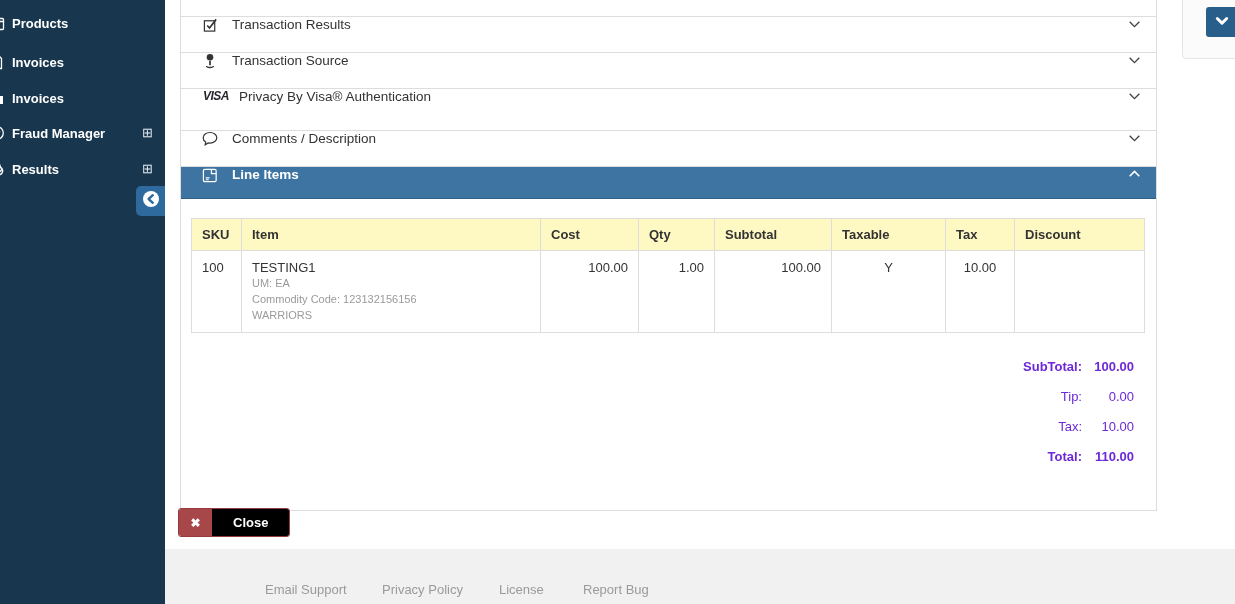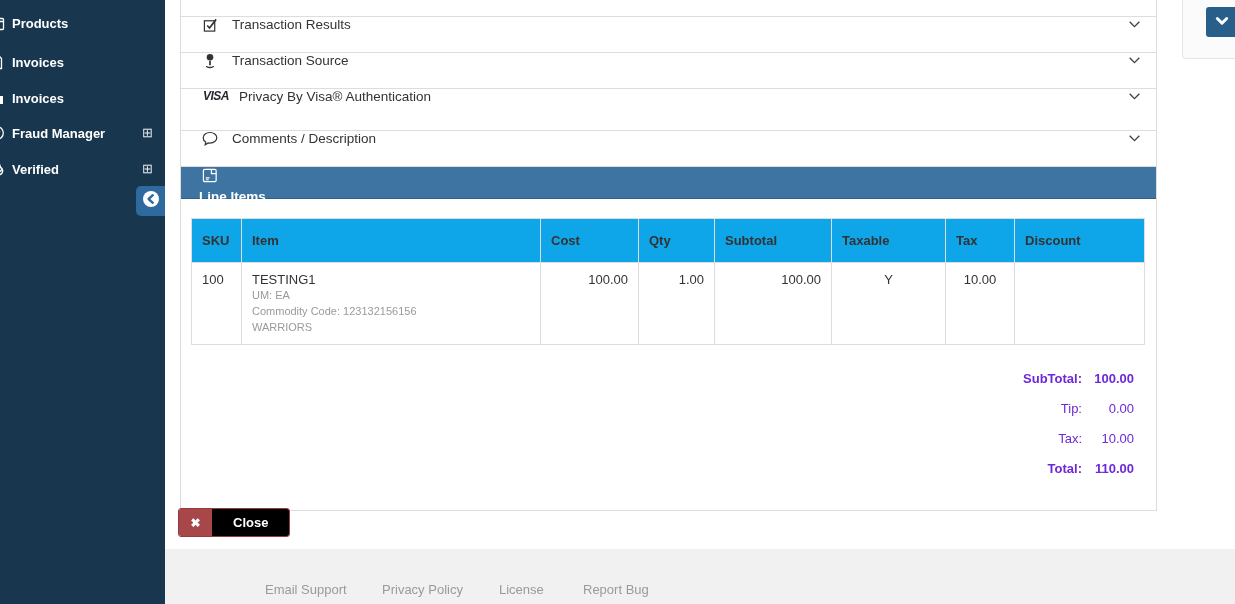--- a/index.html
+++ b/index.html
@@ -22,30 +22,30 @@
   .accordion { position:absolute; left:15px; top:0; width:977px; background:#fff;
                border-left:1px solid #ddd; border-right:1px solid #ddd; border-bottom:1px solid #ddd; }
   .acc-stub { height:17px; border-bottom:1px solid #ddd; background:#fff; }
   .acc-row { height:36px; border-bottom:1px solid #ddd; display:flex; 
              padding:0 14px 0 18px; background:#fff; cursor:pointer; }
   .acc-row.tall { height:42px; }
   .acc-icon { width:22px; display:flex; justify-content:center; margin-right:11px; flex:0 0 22px; }
   .acc-label { font-size:13.5px; color:#333; }
   .acc-caret { margin-left:auto; display:flex; }
   .visa-logo { font-style:italic; font-weight:bold; font-size:12px; letter-spacing:-0.5px; color:#26262e; }
-  .acc-row.active { height:32px; background:#3d74a1; border-bottom:1px solid #2d5f87;flex-direction:column; }
+  .acc-row.active { height:32px; background:#3d74a1; border-bottom:1px solid #2d5f87; }
   .acc-row.active .acc-label { color:#fff; font-weight:bold; }
 
   .acc-body { position:relative; height:292px; background:#fff; }
 
   
   .li-table { border-collapse:collapse; margin:19px 0 0 10px; width:953px; table-layout:fixed; }
   .li-table th, .li-table td { border:1px solid #ddd; }
-  .li-table th { background:#0ea5e9; font-weight:bold; font-size:13px; color:#333;
-                 text-align:left; padding:14px 10px; height:29px; }
+  .li-table th { background:#fef9c3; font-weight:bold; font-size:13px; color:#333;
+                 text-align:left; padding:8px 10px; height:29px; }
   .li-table td { font-size:13px; color:#333; vertical-align:top; padding:9px 10px; height:78px; }
   td.num { text-align:right; }
   td.ctr { text-align:center; }
   .item-name { font-size:13px; color:#333; }
   .item-sub { font-size:11px; color:#9a9a9a; line-height:16px; }
   .item-sub:first-of-type { margin-top:5px; }
 
   
   .totals { margin:26px 22px 0 0; }
   .total-line { display:flex; justify-content:flex-end; align-items:baseline; height:30px; font-size:13px; color:#6d28d9; }
@@ -120,21 +120,21 @@
       <span class="side-label">Fraud Manager</span>
       <span class="side-expand">⊞</span>
     </div>
 
     <div class="side-item" style="top:159px">
       <span class="side-icon">
         <svg width="16" height="16" viewBox="0 0 16 16" fill="none" stroke="#fff" stroke-width="1.4">
             <path d="M10 2 a4 4 0 1 0 3.5 6 L8 13.5 a4 4 0 1 0 -2 -2 L11.5 6 z"></path>
           </svg>
       </span>
-      <span class="side-label">Verified</span>
+      <span class="side-label">Results</span>
       <span class="side-expand">⊞</span>
     </div>
 
     <div class="collapse-tab">
       <span>
         <svg width="18" height="18" viewBox="0 0 18 18">
             <circle cx="9" cy="9" r="8" fill="#fff"></circle>
             <path d="M10.8 5.2 L6.6 9 L10.8 12.8" fill="none" stroke="#2e6a9e" stroke-width="2.4" stroke-linecap="round" stroke-linejoin="round"></path>
           </svg>
       </span>

